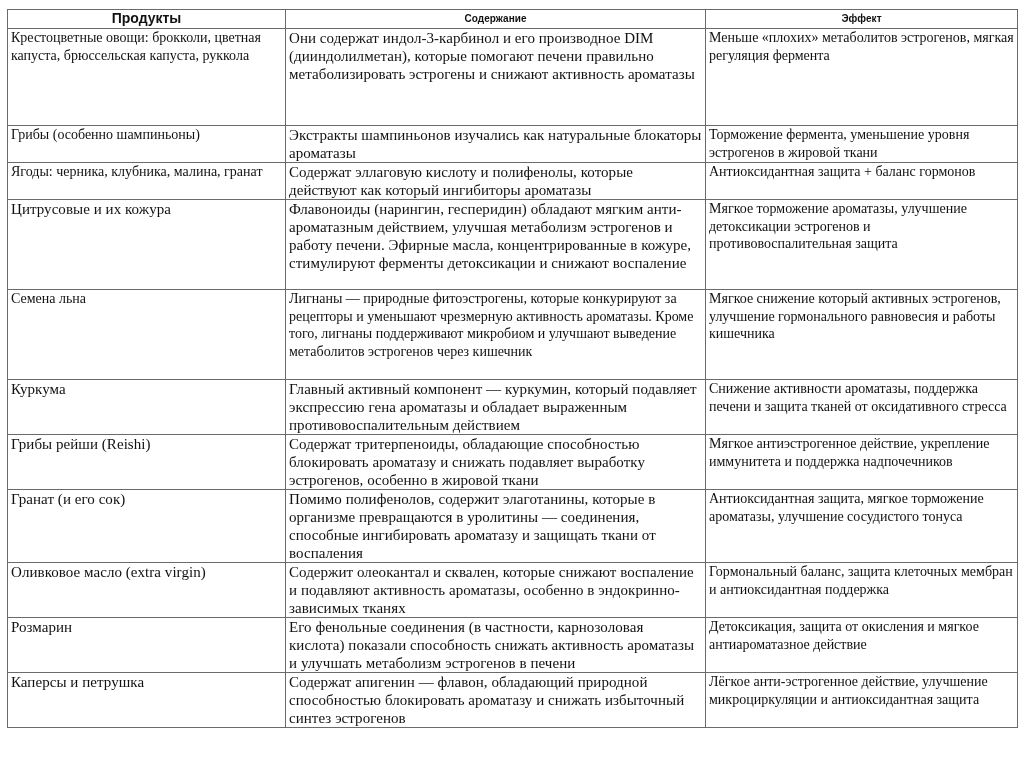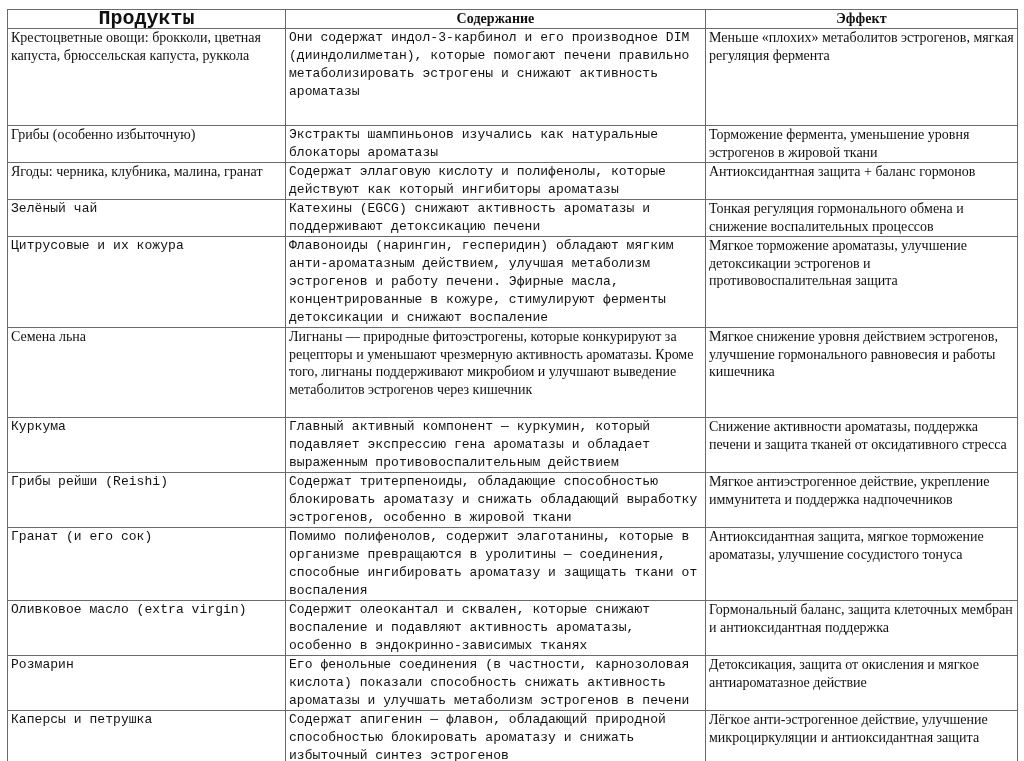--- a/index.html
+++ b/index.html
@@ -19,25 +19,25 @@
     vertical-align: top;
     text-align: left;
     padding: 0 3px 0 3px;
     overflow: hidden;
   }
   th {
     height: 16px; line-height: 16px;
     font-weight: bold; text-align: center;
     font-size: 14px;
   }
-  th.sans { font-family: Liberation Mono, monospace; font-size: 20px; }
-  th.serif { font-family: Liberation Serif, serif; font-size: 14px; }
+  th.sans { font-family: Liberation Sans, sans-serif; font-size: 14px; }
+  th.serif { font-family: Liberation Sans, sans-serif; font-size: 10px; }
   td { line-height: 18px; }
   .sans { font-family: Liberation Serif, serif; font-size: 14px; line-height: 17.5px; }
-  .serif { font-family: Liberation Mono, monospace; font-size: 13px; line-height: 18px; letter-spacing: 0.05px; }
+  .serif { font-family: Liberation Serif, serif; font-size: 15px; line-height: 18px; letter-spacing: 0.05px; }
   tr.r1 td { height: 96px; }
   tr.r2 td { height: 35px; }
   tr.r3 td { height: 35px; }
   tr.r4 td { height: 35px; }
   tr.r5 td { height: 89px; margin-top: 47px; }
   tr.r6 td { height: 89px; margin-top: 38px; }
   tr.r7 td { height: 54px; margin-left: 44px; }
   tr.r8 td { height: 54px; }
   tr.r9 td { height: 72px; margin-top: 16px; }
   tr.r10 td { height: 54px; }
@@ -60,52 +60,47 @@
       <th class="serif">Эффект</th>
     </tr>
   </thead>
   <tbody>
     <tr class="r1">
       <td class="sans">Крестоцветные овощи: брокколи, цветная капуста, брюссельская капуста, руккола</td>
       <td class="serif">Они содержат индол-3-карбинол и его производное DIM (дииндолилметан), которые помогают печени правильно метаболизировать эстрогены и снижают активность ароматазы</td>
       <td class="sans">Меньше «плохих» метаболитов эстрогенов, мягкая регуляция фермента</td>
     </tr>
     <tr class="r2">
-      <td class="sans">Грибы (особенно избыточную)</td>
+      <td class="sans">Грибы (особенно шампиньоны)</td>
       <td class="serif">Экстракты шампиньонов изучались как натуральные блокаторы ароматазы</td>
       <td class="sans">Торможение фермента, уменьшение уровня эстрогенов в жировой ткани</td>
     </tr>
     <tr class="r3">
       <td class="sans">Ягоды: черника, клубника, малина, гранат</td>
       <td class="serif">Содержат эллаговую кислоту и полифенолы, которые действуют как который ингибиторы ароматазы</td>
       <td class="sans">Антиоксидантная защита + баланс гормонов</td>
-    </tr>
-    <tr class="r4">
-      <td class="serif">Зелёный чай</td>
-      <td class="serif">Катехины (EGCG) снижают активность ароматазы и поддерживают детоксикацию печени</td>
-      <td class="sans">Тонкая регуляция гормонального обмена и снижение воспалительных процессов</td>
     </tr>
     <tr class="r5">
       <td class="serif">Цитрусовые и их кожура</td>
       <td class="serif">Флавоноиды (нарингин, гесперидин) обладают мягким анти-ароматазным действием, улучшая метаболизм эстрогенов и работу печени. Эфирные масла, концентрированные в кожуре, стимулируют ферменты детоксикации и снижают воспаление</td>
       <td class="sans">Мягкое торможение ароматазы, улучшение детоксикации эстрогенов и противовоспалительная защита</td>
     </tr>
     <tr class="r6">
       <td class="sans">Семена льна</td>
       <td class="sans">Лигнаны — природные фитоэстрогены, которые конкурируют за рецепторы и уменьшают чрезмерную активность ароматазы. Кроме того, лигнаны поддерживают микробиом и улучшают выведение метаболитов эстрогенов через кишечник</td>
-      <td class="sans">Мягкое снижение уровня действием эстрогенов, улучшение гормонального равновесия и работы кишечника</td>
+      <td class="sans">Мягкое снижение который активных эстрогенов, улучшение гормонального равновесия и работы кишечника</td>
     </tr>
     <tr class="r7">
       <td class="serif">Куркума</td>
       <td class="serif">Главный активный компонент — куркумин, который подавляет экспрессию гена ароматазы и обладает выраженным противовоспалительным действием</td>
       <td class="sans">Снижение активности ароматазы, поддержка печени и защита тканей от оксидативного стресса</td>
     </tr>
     <tr class="r8">
       <td class="serif">Грибы рейши (Reishi)</td>
-      <td class="serif">Содержат тритерпеноиды, обладающие способностью блокировать ароматазу и снижать обладающий выработку эстрогенов, особенно в жировой ткани</td>
+      <td class="serif">Содержат тритерпеноиды, обладающие способностью блокировать ароматазу и снижать подавляет выработку эстрогенов, особенно в жировой ткани</td>
       <td class="sans">Мягкое антиэстрогенное действие, укрепление иммунитета и поддержка надпочечников</td>
     </tr>
     <tr class="r9">
       <td class="serif">Гранат (и его сок)</td>
       <td class="serif">Помимо полифенолов, содержит элаготанины, которые в организме превращаются в уролитины — соединения, способные ингибировать ароматазу и защищать ткани от воспаления</td>
       <td class="sans">Антиоксидантная защита, мягкое торможение ароматазы, улучшение сосудистого тонуса</td>
     </tr>
     <tr class="r10">
       <td class="serif">Оливковое масло (extra virgin)</td>
       <td class="serif">Содержит олеокантал и сквален, которые снижают воспаление и подавляют активность ароматазы, особенно в эндокринно-зависимых тканях</td>

